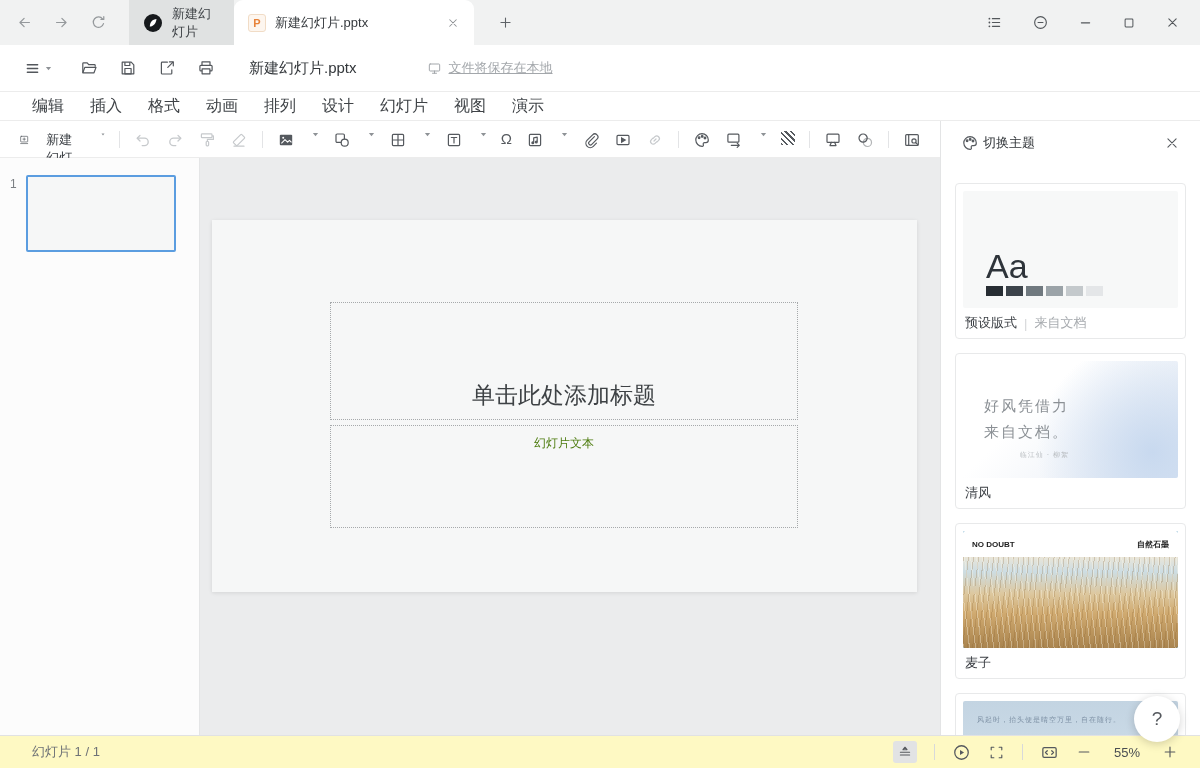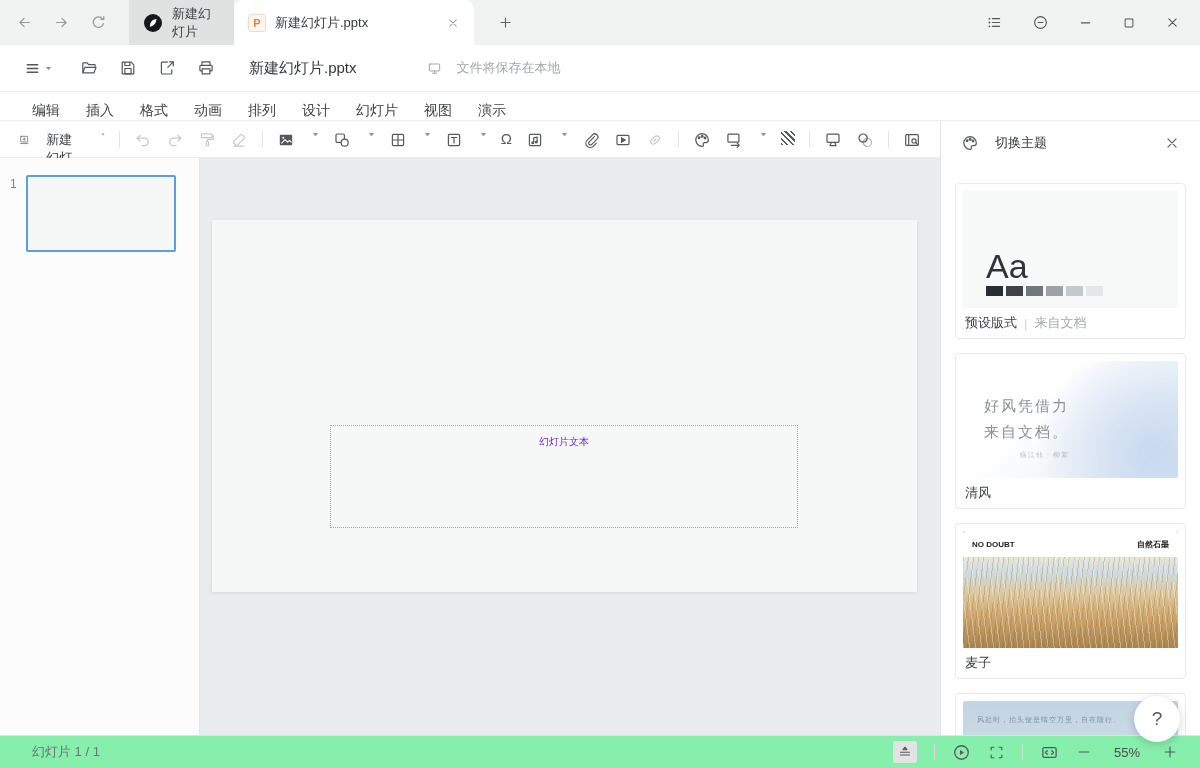--- a/index.html
+++ b/index.html
@@ -18,26 +18,26 @@
                font-size:11px; font-weight:bold; display:flex; align-items:center; justify-content:center; }
   .tab-close { margin-left:auto; color:#8d9194; }
   .newtab { display:flex; align-items:center; padding:0 14px 0 24px; color:#5f6368; }
   .win-controls { margin-left:auto; display:flex; align-items:center; gap:29px; padding-right:20px; color:#53575b; }
 
   
   .toolbar1 { height:47px; background:#fff; border-bottom:1px solid #ececec; display:flex; align-items:center; padding:0 26px 0 24px; flex-shrink:0; }
   .menu-btn { display:flex; align-items:center; gap:4px; color:#53575c; }
   .tb1-group { display:flex; align-items:center; gap:21px; margin-left:28px; color:#53575c; }
   .doc-title { font-size:15px; color:#33373b; margin-left:34px; white-space:nowrap; }
-  .save-status { display:flex; align-items:center; gap:15px; margin-left:70px; color:#a3a7ab; font-size:13px; }
+  .save-status { display:flex; align-items:center; gap:7px; margin-left:70px; color:#a3a7ab; font-size:13px;text-decoration:underline; }
   .cloud-btn { margin-left:auto; display:flex; align-items:center; gap:9px; border:1px solid #dbdddf; border-radius:4px;
                background:#fff; padding:7px 16px; font-size:13px; color:#33373b; cursor:pointer; }
 
   
-  .menubar { height:29px; background:#fff; border-bottom:1px solid #ececec; display:flex; align-items:flex-end; gap:26px; padding:0 32px; font-size:14px; color:#3f4347; flex-shrink:0; }
+  .menubar { height:29px; background:#fff; border-bottom:1px solid #ececec; display:flex; align-items:center; gap:26px; padding:0 32px; font-size:16px; color:#3f4347; flex-shrink:0; }
   .menubar span { cursor:pointer; }
 
   
   .middle { flex:1; display:flex; min-height:0; }
   .left-region { width:940px; display:flex; flex-direction:column; min-height:0; }
 
   
   .toolbar2 { height:37px; background:#fff; border-bottom:1px solid #ececec; display:flex; align-items:center; padding:0 12px; flex-shrink:0; }
   .t2-btn { height:28px; display:flex; gap:17px; padding:0 7px; color:#55595e; border-radius:3px; cursor:pointer;margin-top:12px; }
   .t2-btn.disabled { color:#c6c9cc; }
@@ -50,25 +50,25 @@
   .main-area { flex:1; display:flex; min-height:0; }
   .slides-sidebar { width:200px; background:#fcfcfc; border-right:1px solid #e4e5e6; padding:17px 0 0 10px; }
   .thumb-row { display:flex; gap:9px; }
   .thumb-num { font-size:12px; color:#7c8084; padding-top:2px; }
   .thumb { width:150px; height:77px; background:#f6f7f7; border:2px solid #5b9de0; border-radius:2px; cursor:pointer; }
 
   .canvas { flex:1; background:#ebeced; position:relative; overflow:hidden; }
   .slide { position:absolute; left:12px; top:62px; width:705px; height:372px; background:#f6f7f7; box-shadow:0 1px 4px rgba(0,0,0,.10); }
   .ph { position:absolute; left:118px; width:468px; border:1px dotted #a6a9ab; display:flex; justify-content:center; }
   .ph-title { top:82px; height:118px; align-items:flex-end; padding-bottom:8px; font-size:23px; color:#3e4245; }
-  .ph-body { top:205px; height:103px; align-items:flex-start; padding-top:9px; font-size:10px; color:#6d28d9; }
+  .ph-body { top:205px; height:103px; align-items:flex-start; padding-top:9px; font-size:12px; color:#4d7c0f; }
 
   
   .theme-panel { width:260px; background:#fff; border-left:1px solid #e3e4e5; display:flex; flex-direction:column; overflow:hidden; }
-  .panel-header { height:44px; display:flex; align-items:center; gap:16px; padding:0 20px; flex-shrink:0; color:#55595e; }
+  .panel-header { height:44px; display:flex; align-items:center; gap:4px; padding:0 20px; flex-shrink:0; color:#55595e; }
   .panel-title { font-size:13px; color:#2e3236; }
   .panel-close { margin-left:auto; color:#55595e; cursor:pointer; }
   .cards { padding:18px 14px 0; overflow:hidden; flex:1; }
   .card { border:1px solid #e8e9ea; border-radius:4px; padding:7px 7px 0; margin-bottom:14px; cursor:pointer; background:#fff; }
   .card-preview { height:117px; border-radius:2px; position:relative; overflow:hidden; }
   .card-label { height:30px; display:flex; align-items:center; gap:7px; font-size:13px; color:#3b3f44; padding-left:2px; }
   .label-sep { color:#d4d6d8; }
   .label-src { color:#a7abaf; }
 
   .preview-preset { background:#f7f8f8; }
@@ -90,21 +90,21 @@
       linear-gradient(180deg,#e9e5d8 0%,#cddde3 16%,#ddc89f 40%,#d0aa70 62%,#b9935b 84%,#a9844f 100%); }
 
   .preview-sky { background:linear-gradient(180deg,#c3d4e2 0%,#d6e4ee 100%); }
   .sky-caption { position:absolute; left:14px; top:14px; font-size:7px; color:#7e91a5; letter-spacing:1px; }
 
   .help-btn { position:fixed; left:1134px; top:696px; width:46px; height:46px; border-radius:50%; background:#fff;
               box-shadow:0 2px 10px rgba(0,0,0,.18); display:flex; align-items:center; justify-content:center;
               font-size:19px; color:#55595e; cursor:pointer; z-index:30; }
 
   
-  .statusbar { height:33px; background:#86efac; border-top:1px solid #e1e2e3; display:flex; align-items:center;
+  .statusbar { height:33px; background:#fef9c3; border-top:1px solid #e1e2e3; display:flex; align-items:center;
                padding:0 22px 0 32px; font-size:13px; color:#6e7276; flex-shrink:0; }
   .sb-right { margin-left:auto; display:flex; align-items:center; gap:17px; color:#55595e; }
   .sb-div { width:1px; height:16px; background:#d8d9da; }
   .notes-btn { background:#e2e3e4; border-radius:3px; padding:3px 4px; cursor:pointer; }
   .zoom-label { color:#4a4e52; min-width:36px; text-align:center; }
   .sb-ic { cursor:pointer; }
 </style>
 </head>
 <body>
 
@@ -401,20 +401,21 @@
 
     <div class="main-area">
       <div class="slides-sidebar">
         <div class="thumb-row">
           <span class="thumb-num">1</span>
           <div class="thumb" style="border-color: rgb(91, 157, 224);"></div>
         </div>
       </div>
       <div class="canvas">
         <div class="slide">
+          <div class="ph ph-title">单击此处添加标题</div>
           <div class="ph ph-body">幻灯片文本</div>
         </div>
       </div>
     </div>
   </div>
 
   <div class="theme-panel">
     <div class="panel-header">
       <span>
         <svg width="18" height="18" viewBox="0 0 18 18" fill="none" stroke="currentColor" stroke-width="1.2">

